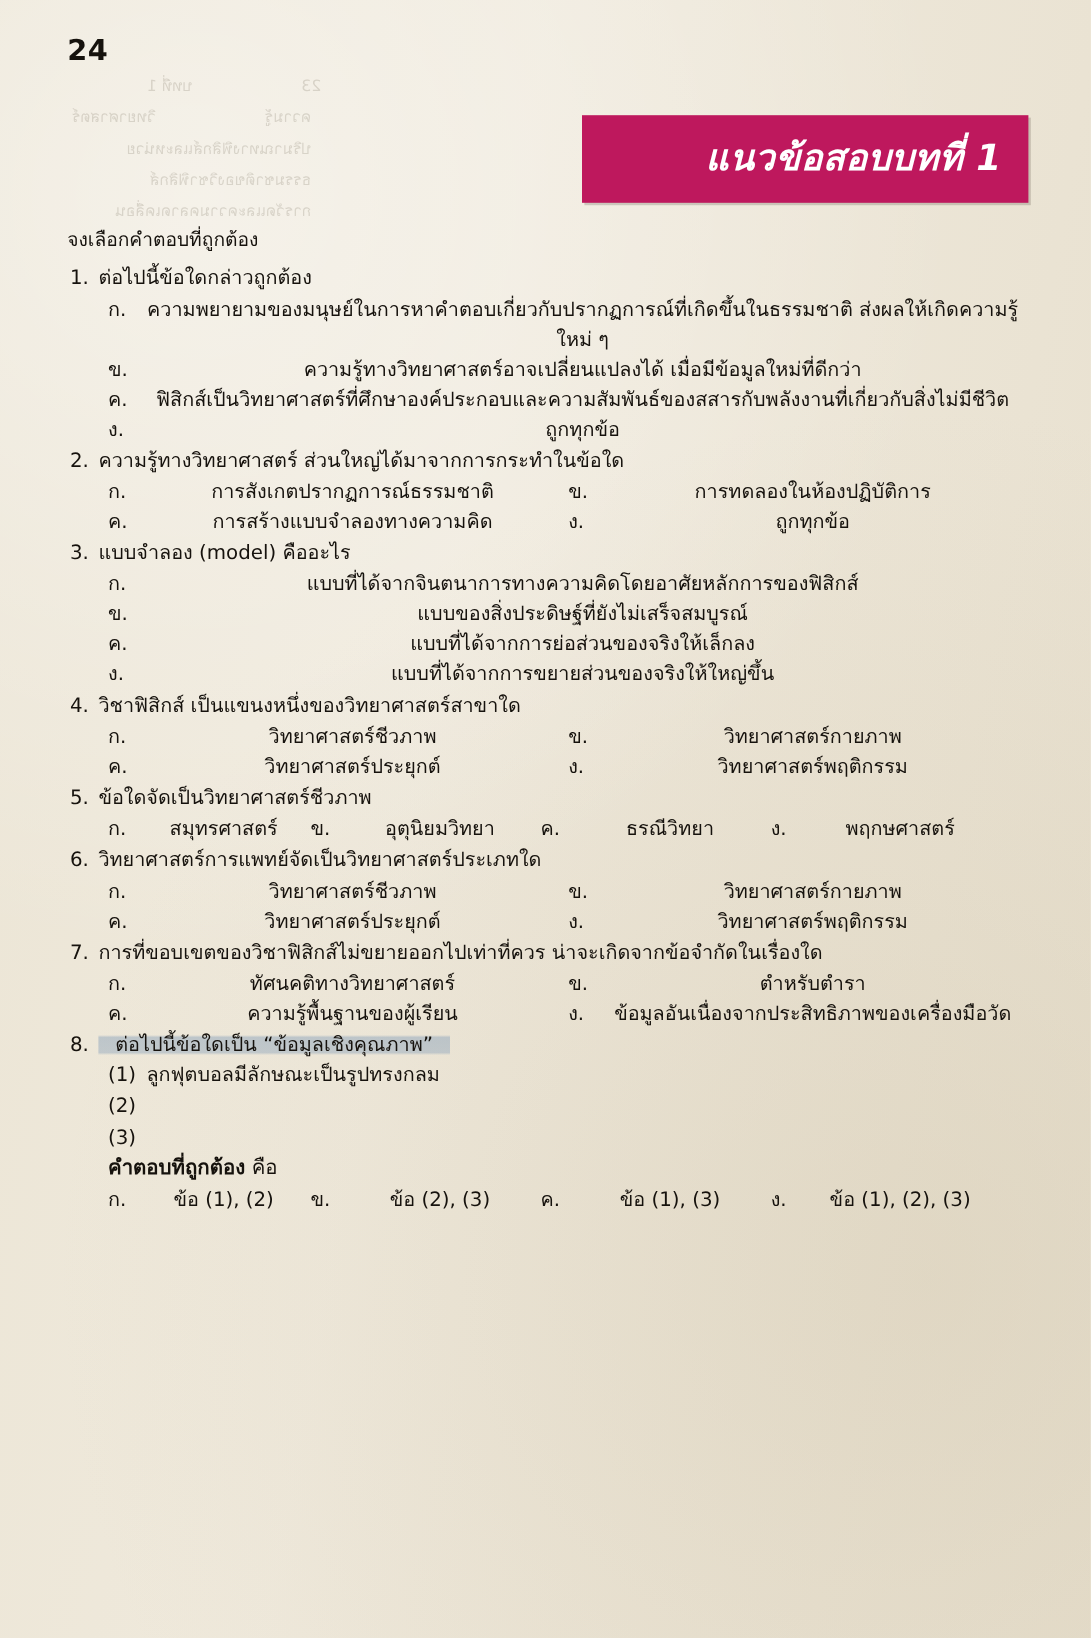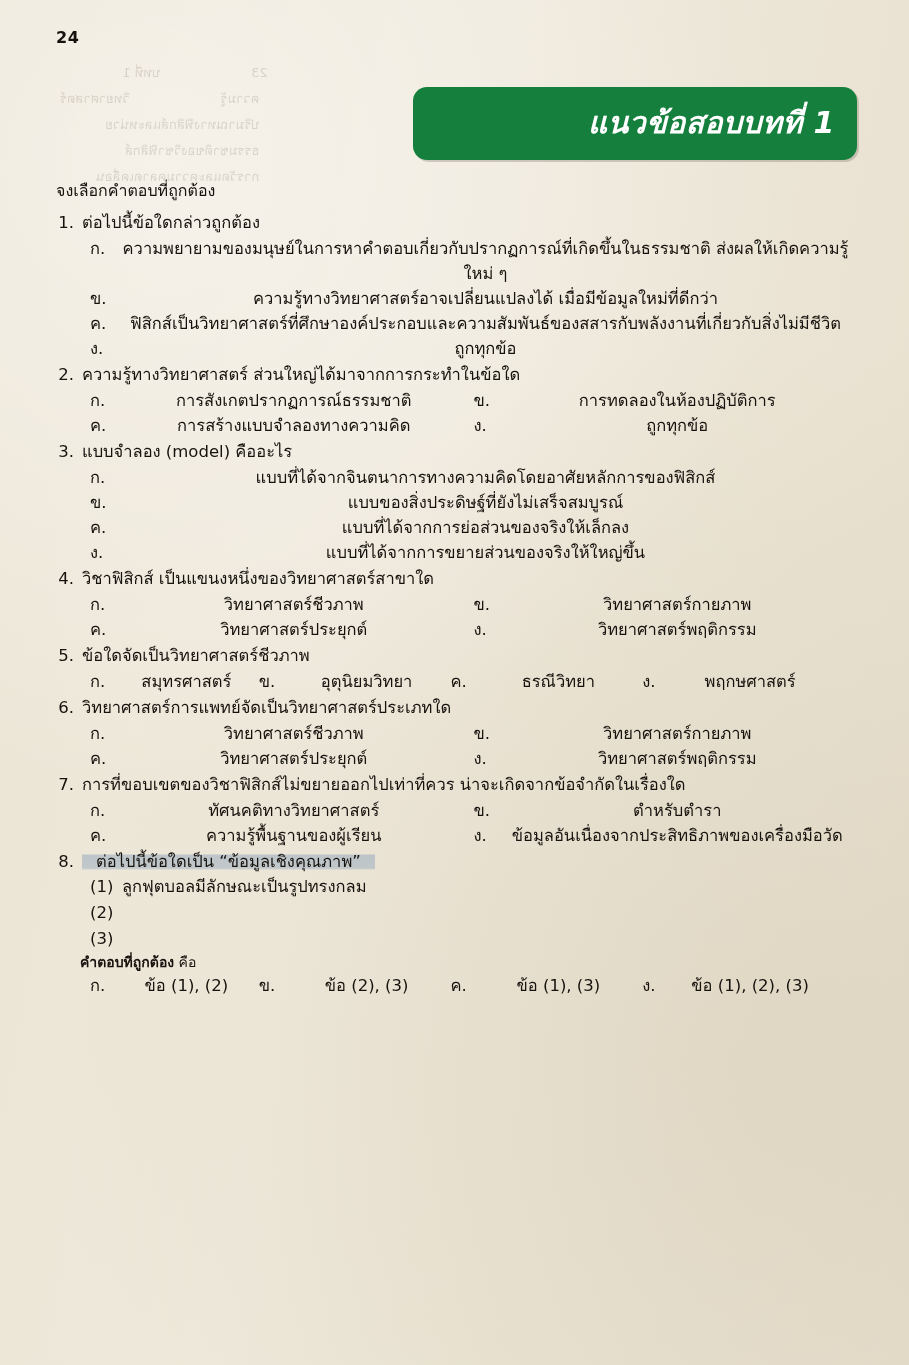--- a/index.html
+++ b/index.html
@@ -44,48 +44,47 @@
     box-sizing: border-box;
     height: 100%;
   }
   .header {
     display: flex;
     justify-content: space-between;
     align-items: baseline;
     margin-bottom: 8px;
   }
   .page-number {
-    font-size: 16px;
+    font-size: 24px;
     font-weight: bold;
     letter-spacing: 0.5px;
     text-align: center;
   }
   .running-head {
     font-size: 19px;
     font-weight: bold;
   }
   .banner-row {
     display: flex;
     justify-content: flex-end;
     margin-top: 40px;
     margin-bottom: 18px;
   }
   .banner {
-    background: #15803d;
+    background: #be185d;
     color: #ffffff;
     font-size: 30px;
     font-weight: bold;
     font-style: italic;
     padding: 12px 22px 14px 54px;
     letter-spacing: 0.5px;
     box-shadow: 2px 2px 0 rgba(90,84,70,0.25);
-    width: 444px;
+    width: 372px;
     box-sizing: border-box;
     text-align: right;
-    border-radius: 14px;
   }
   .instruction {
     font-size: 16px;
     font-weight: normal;
     margin: 6px 0 8px 0;
   }
   ol.questions {
     list-style: none;
     margin: 0;
     padding: 0;
@@ -146,22 +145,22 @@
   .sub-item {
     display: flex;
     font-size: 16.5px;
     line-height: 1.55;
   }
   .sub-item .lbl {
     width: 32px;
     flex: none;
   }
   .answer-prompt {
-    margin-left: 24px;
-    font-size: 14px;
+    margin-left: 34px;
+    font-size: 17px;
     line-height: 1.6;
   }
   .answer-prompt b { font-weight: bold; }
   .highlight {
     background: linear-gradient(180deg, rgba(168,182,196,0.0) 8%, rgba(150,170,190,0.55) 18%, rgba(150,170,190,0.5) 85%, rgba(150,170,190,0.0) 96%);
     padding: 0 14px;
   }
 </style>
 </head>
 <body>

